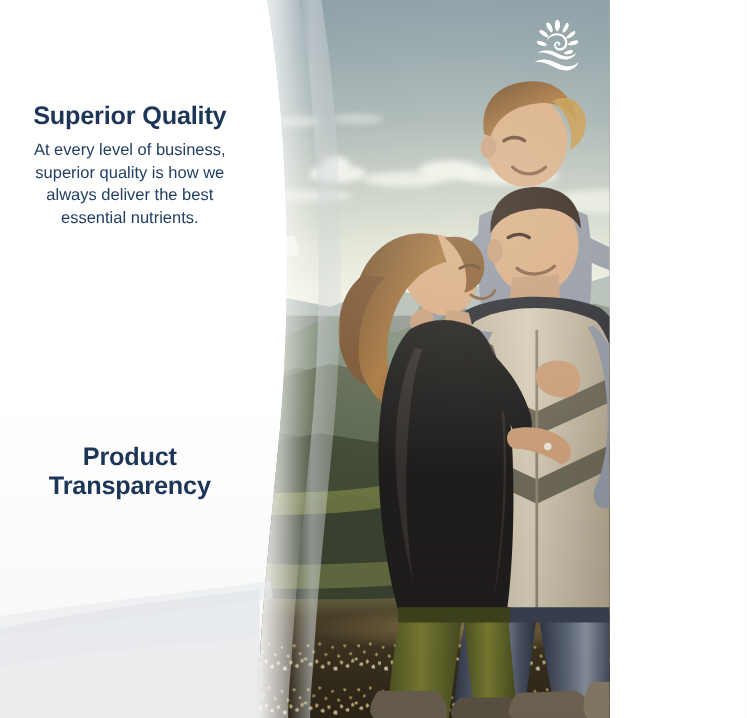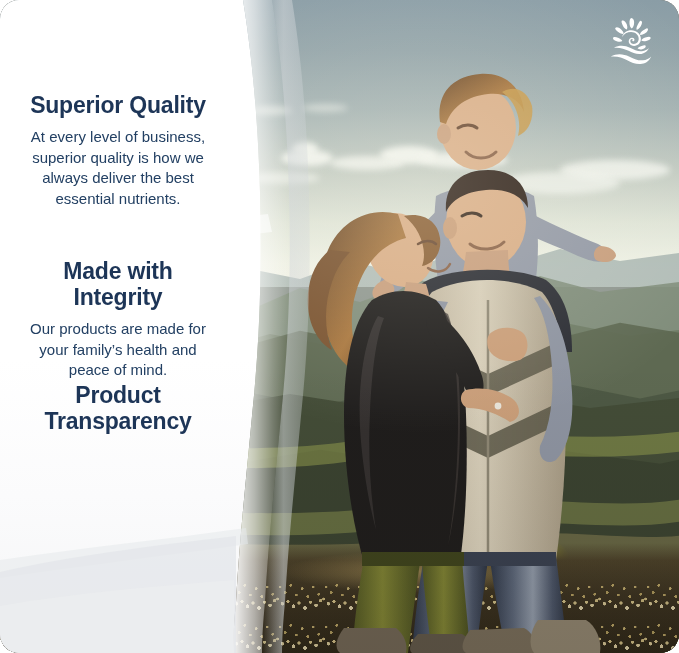--- a/index.html
+++ b/index.html
@@ -7,25 +7,24 @@
     margin: 0;
     padding: 0;
     background: #ffffff;
   }
   body {
     font-family: "Liberation Sans", "DejaVu Sans", sans-serif;
   }
 
   #promo-root {
     position: relative;
-    width: 679px;
+    width: 554px;
     height: 653px;
     overflow: hidden;
     background: #a3a3a3;
-    border-radius: 19px;
   }
 
   
   .photo-pane {
     position: absolute;
     top: 0;
     left: 0;
     width: 679px;
     height: 653px;
     overflow: hidden;
@@ -180,21 +179,21 @@
     top: 0;
     width: 236px;
     height: 653px;
     text-align: center;
     z-index: 6;
   }
 
   .value-block { position: absolute; left: 0; width: 236px; }
   .value-block.b1 { top: 92px; }
   .value-block.b2 { top: 258px; }
-  .value-block.b3 { top: 382px; }
+  .value-block.b3 { top: 402px; }
 
   .value-title {
     margin: 0 0 9px 0;
     color: #1d3557;
     font-size: 23px;
     line-height: 1.13;
     font-weight: bold;
     letter-spacing: -0.2px;
     padding: 0 18px;
   }
@@ -473,24 +472,20 @@
     </svg>
   </div>
 
   <div class="text-pane">
 
     <div class="value-block b1">
       <h2 class="value-title">Superior Quality</h2>
       <p class="value-body">At every level of business, superior quality is how we always deliver the best essential nutrients.</p>
     </div>
 
-    <div class="value-block b2">
-      <h2 class="value-title">Made with Integrity</h2>
-      <p class="value-body">Our products are made for your family’s health and peace of mind.</p>
-    </div>
 
     <div class="value-block b3">
       <h2 class="value-title">Product Transparency</h2>
     </div>
 
   </div>
 
   <div class="brand-logo" title="Nordic Naturals sun and waves logo">
     <svg viewBox="0 0 60 54" aria-hidden="true">
       <g fill="#ffffff">

